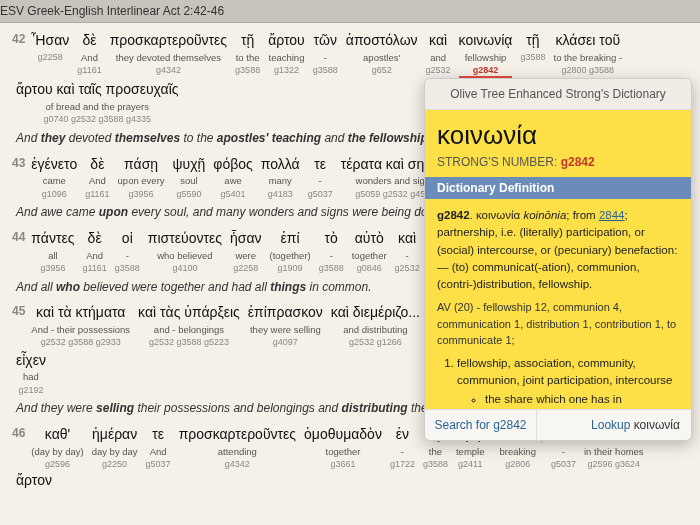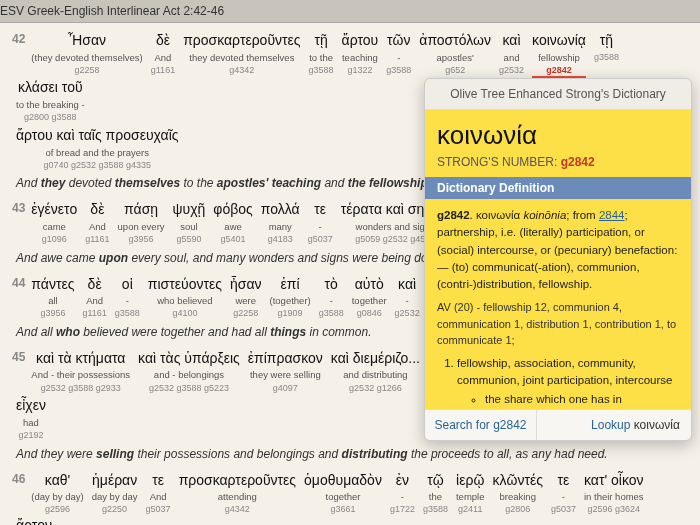--- a/index.html
+++ b/index.html
@@ -221,21 +221,20 @@
 </div>
 
 <div class="main-content">
   <div class="bible-text">
 
     <div class="verse-block">
       <div class="interlinear-row">
         <span class="verse-number">42</span>
         <span class="greek-word">
           <span class="gk">Ἦσαν</span>
-          <span class="eng">(they devoted themselves)</span>
           <span class="strongs">g2258</span>
         </span>
         <span class="greek-word">
           <span class="gk">δὲ</span>
           <span class="eng">And</span>
           <span class="strongs">g1161</span>
         </span>
         <span class="greek-word">
           <span class="gk">προσκαρτεροῦντες</span>
           <span class="eng">they devoted themselves</span>

